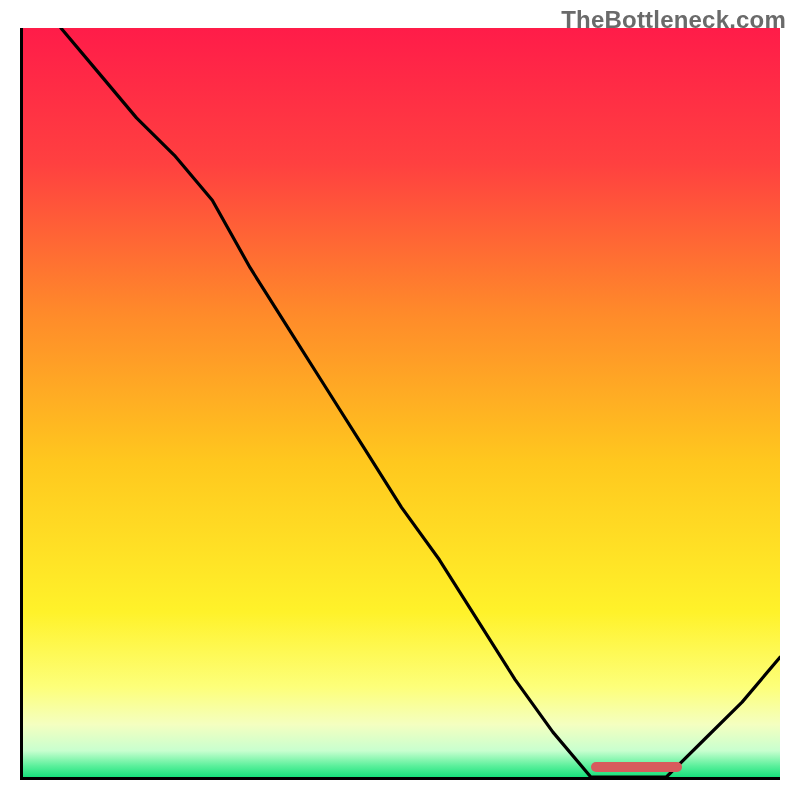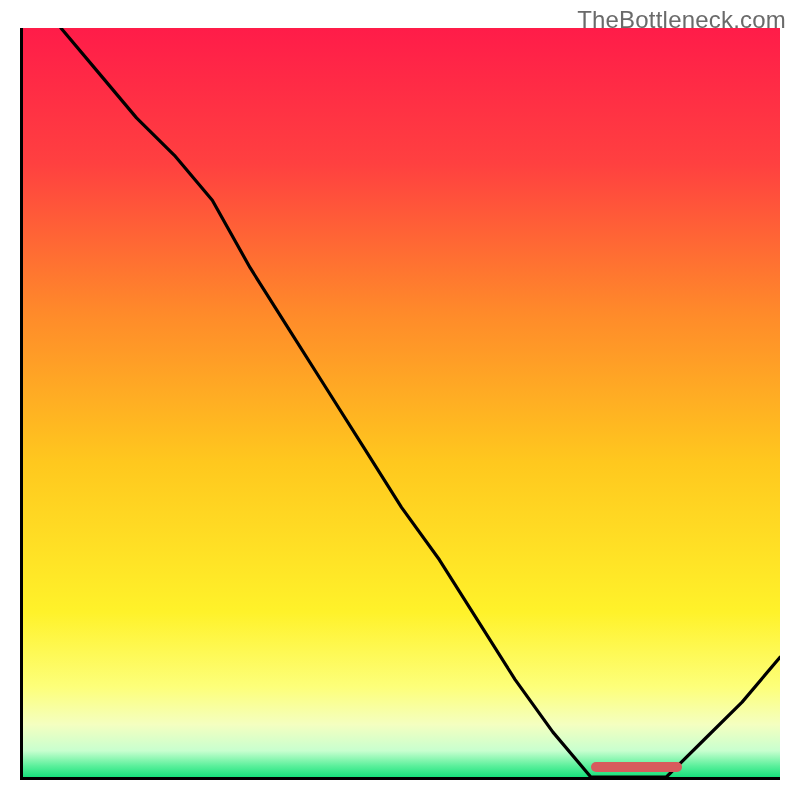--- a/index.html
+++ b/index.html
@@ -14,21 +14,21 @@
   .stage {
     position: relative;
     width: 800px;
     height: 800px;
   }
   .attribution {
     position: absolute;
     top: 6px;
     right: 14px;
     font-size: 24px;
-    font-weight: normal;
+    font-weight: bold;
     color: #6a6a6a;
     letter-spacing: 0.2px;
     z-index: 3;
   }
   .frame {
     position: absolute;
     left: 20px;
     top: 28px;
     width: 760px;
     height: 752px;

